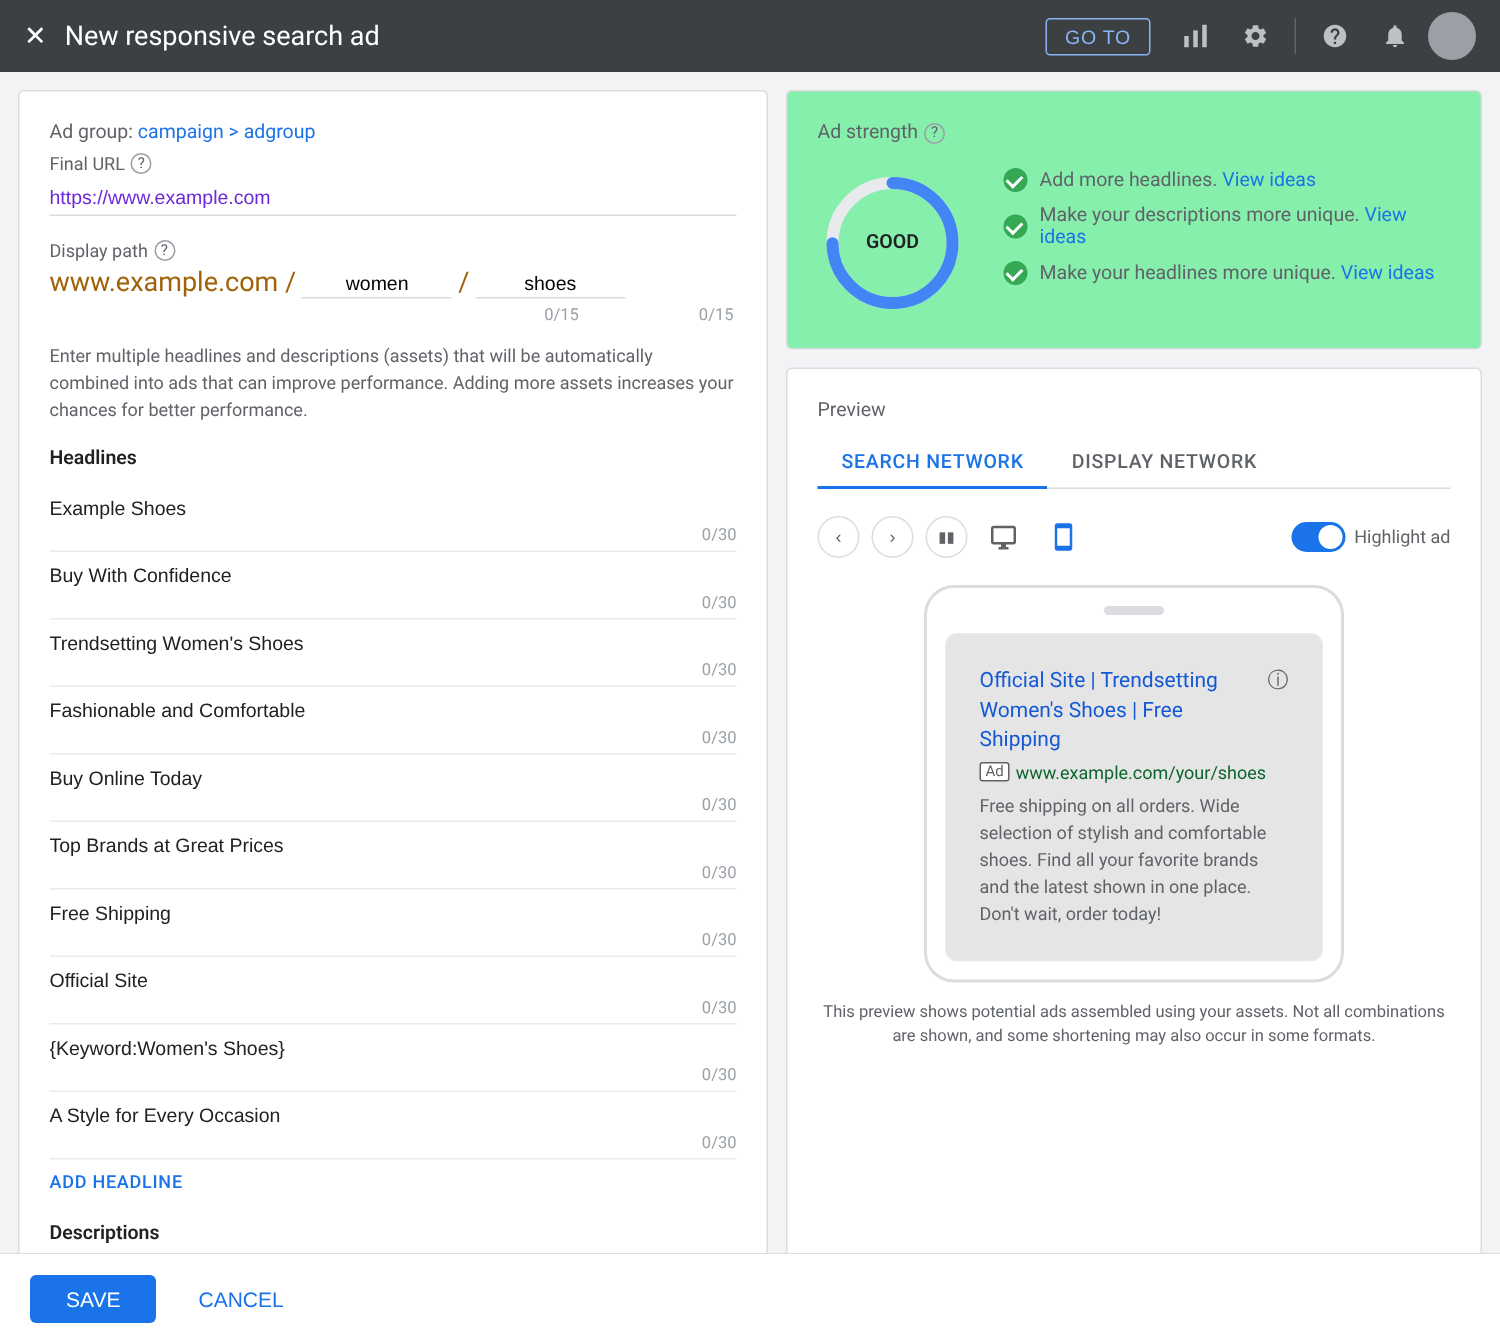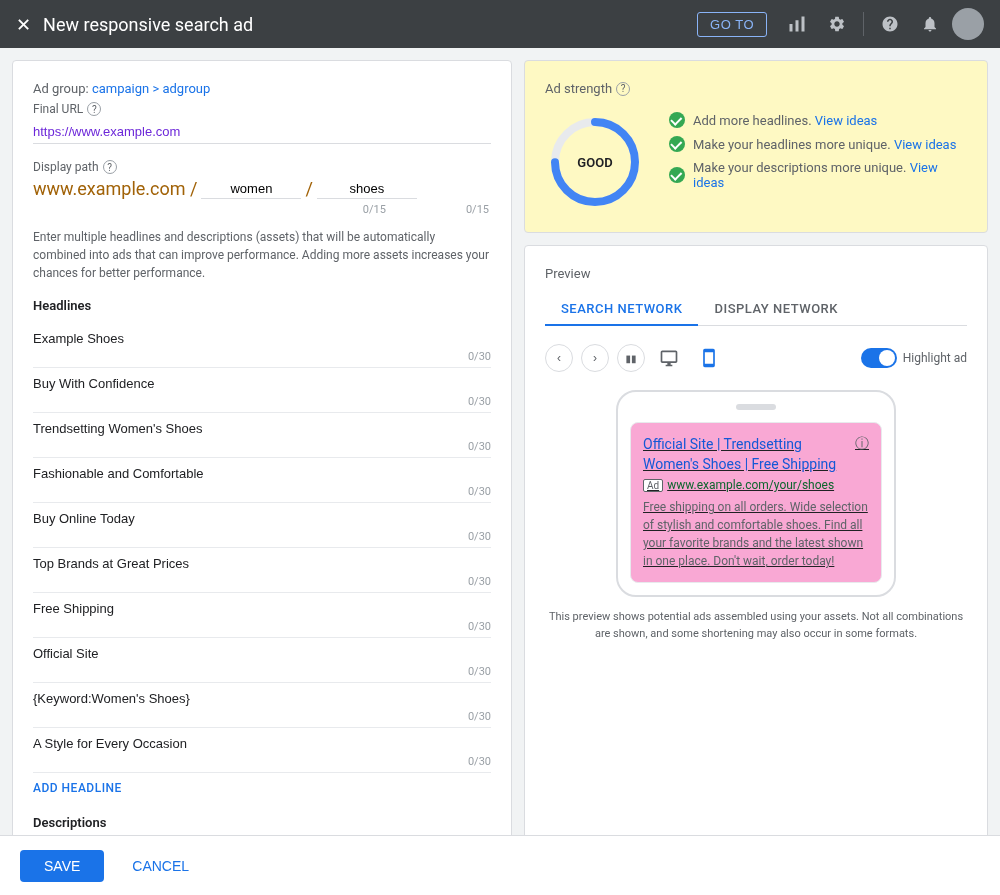--- a/index.html
+++ b/index.html
@@ -203,21 +203,21 @@
 
     
     .right-panel {
       flex: 1;
       display: flex;
       flex-direction: column;
       gap: 12px;
     }
 
     .ad-strength-card {
-      background: #fef9c3;
+      background: #86efac;
       border: 1px solid #dadce0;
       border-radius: 4px;
       padding: 20px;
     }
     .ad-strength-header {
       font-size: 13px;
       color: #5f6368;
       display: flex;
       align-items: center;
       gap: 4px;
@@ -409,25 +409,24 @@
       background: #fff;
     }
     .mobile-notch {
       width: 40px;
       height: 6px;
       background: #dadce0;
       border-radius: 3px;
       margin: 0 auto 12px;
     }
     .ad-card {
-      background: #f9a8d4;
+      background: #e5e5e5;
       border: 1px solid #e8eaed;
       border-radius: 8px;
-      padding: 12px;
-      text-decoration: underline;
+      padding: 22px;
     }
     .ad-title {
       color: #1558d6;
       font-size: 14px;
       font-weight: 400;
       line-height: 1.4;
       margin-bottom: 4px;
       text-decoration: none;
       cursor: pointer;
     }
@@ -648,25 +647,25 @@
           <div class="circle-label">GOOD</div>
         </div>
         <div class="suggestions">
           <div id="suggestions-list">
               <div class="suggestion-item">
       <span class="check-icon"></span>
       <span>Add more headlines. <a class="link">View ideas</a></span>
     </div>
               <div class="suggestion-item">
       <span class="check-icon"></span>
-      <span>Make your headlines more unique. <a class="link">View ideas</a></span>
+      <span>Make your descriptions more unique. <a class="link">View ideas</a></span>
     </div>
               <div class="suggestion-item">
       <span class="check-icon"></span>
-      <span>Make your descriptions more unique. <a class="link">View ideas</a></span>
+      <span>Make your headlines more unique. <a class="link">View ideas</a></span>
     </div>
             </div>
         </div>
       </div>
     </div>
 
     <div class="preview-card">
       <div class="preview-title">Preview</div>
       <div class="preview-tabs">
         <div class="preview-tab active">SEARCH NETWORK</div>

